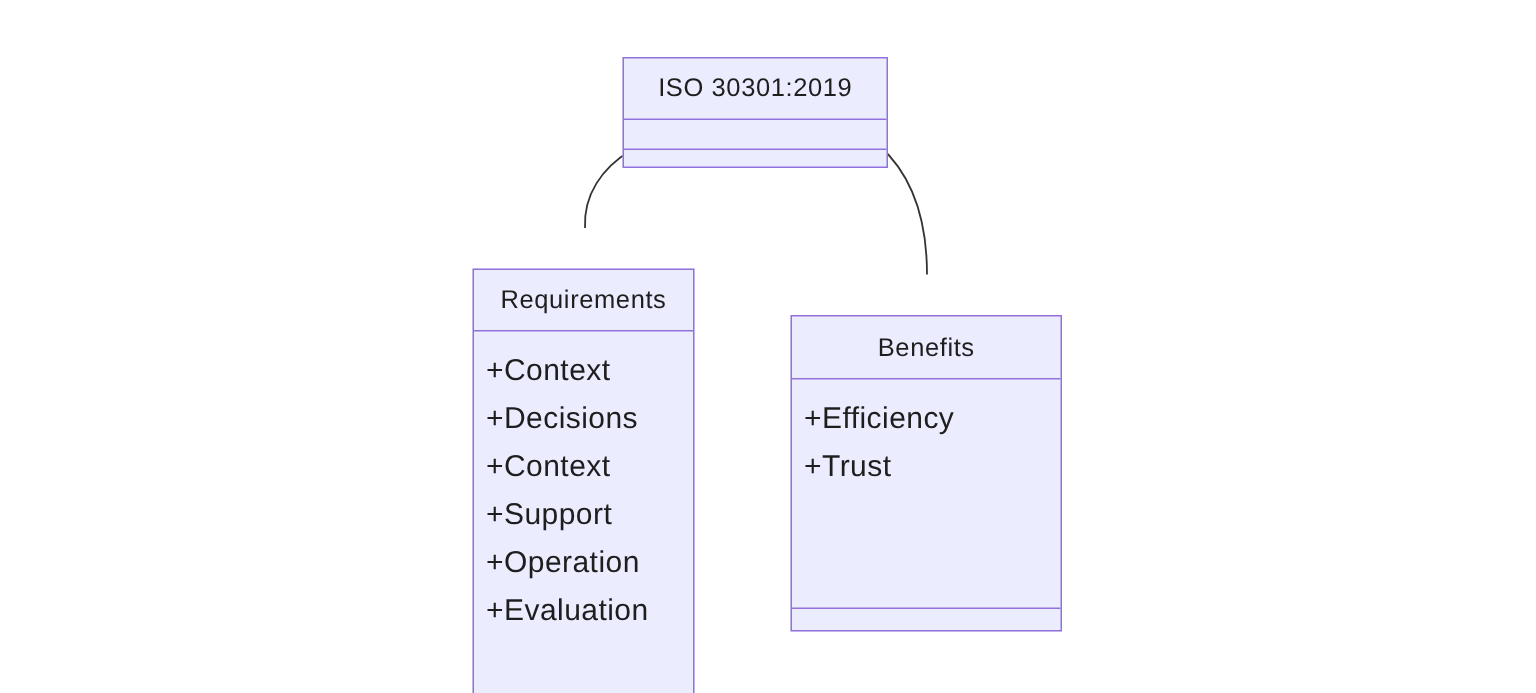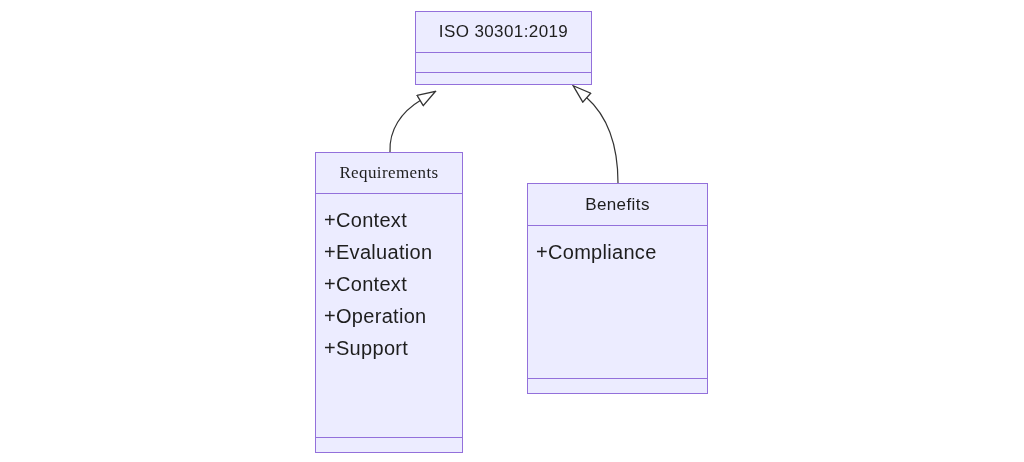--- a/index.html
+++ b/index.html
@@ -13,20 +13,21 @@
     color: #1e1e1e;
   }
   .edges { position: absolute; left: 0; top: 0; width: 1024px; height: 462px; }
   .class-box {
     position: absolute;
     display: flex;
     flex-direction: column;
     background: #ECECFF;
     border: 1px solid #9370DB;
     box-sizing: border-box;
+    margin-top: 27px;
   }
   .class-title {
     display: flex;
     align-items: center;
     justify-content: center;
     border-bottom: 1px solid #9370DB;
     font-size: 17px;
     letter-spacing: 0.4px;
     box-sizing: border-box;
     flex: 0 0 auto;
@@ -48,21 +49,21 @@
   .methods-empty {
     box-sizing: border-box;
     border-top: 1px solid #9370DB;
     flex: 0 0 auto;
     margin-top: auto;
   }
   #node-iso { left: 415px; top: 11px; width: 177px; height: 74px; }
   #node-iso .class-title { height: 41px; }
   #node-iso .attrs-empty { height: 20px; }
   #node-req { left: 315px; top: 152px; width: 148px; height: 301px; }
-  #node-req .class-title { height: 41px; font-family: Liberation Serif, serif; }
+  #node-req .class-title { height: 41px; }
   #node-req .methods-empty { height: 15px; }
   #node-ben { left: 527px; top: 183px; width: 181px; height: 211px; }
   #node-ben .class-title { height: 42px; }
   #node-ben .methods-empty { height: 15px; }
 </style>
 </head>
 <body>
 
 <div class="canvas">
 
@@ -79,29 +80,31 @@
   <div id="node-iso" class="class-box">
     <div class="class-title">ISO 30301:2019</div>
     <div class="attrs-empty"></div>
     <div class="methods-flex" style="flex:1 1 auto;"></div>
   </div>
 
   <div id="node-req" class="class-box">
     <div class="class-title">Requirements</div>
     <div class="members">
       <div class="member">+Context</div>
+      <div class="member">+Decisions</div>
+      <div class="member">+Context</div>
+      <div class="member">+Support</div>
+      <div class="member">+Operation</div>
       <div class="member">+Evaluation</div>
-      <div class="member">+Context</div>
-      <div class="member">+Operation</div>
-      <div class="member">+Support</div>
     </div>
     <div class="methods-empty"></div>
   </div>
 
   <div id="node-ben" class="class-box">
     <div class="class-title">Benefits</div>
     <div class="members">
-      <div class="member">+Compliance</div>
+      <div class="member">+Efficiency</div>
+      <div class="member">+Trust</div>
     </div>
     <div class="methods-empty"></div>
   </div>
 
 </div>
 
 </body></html>

